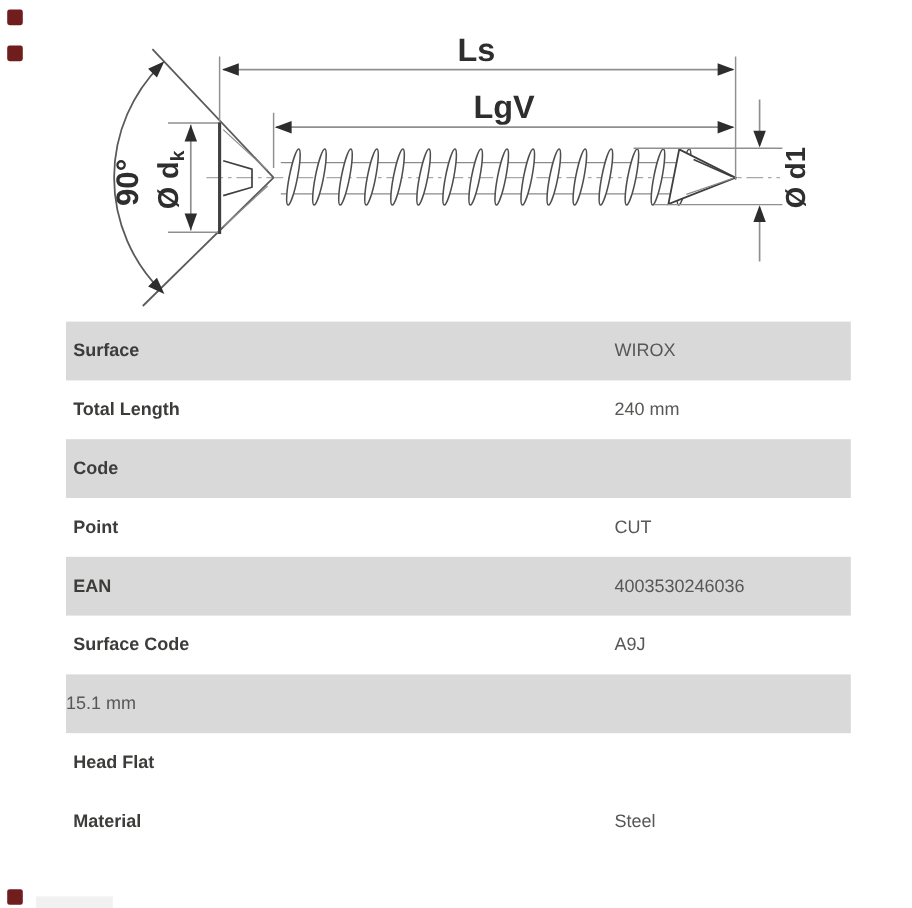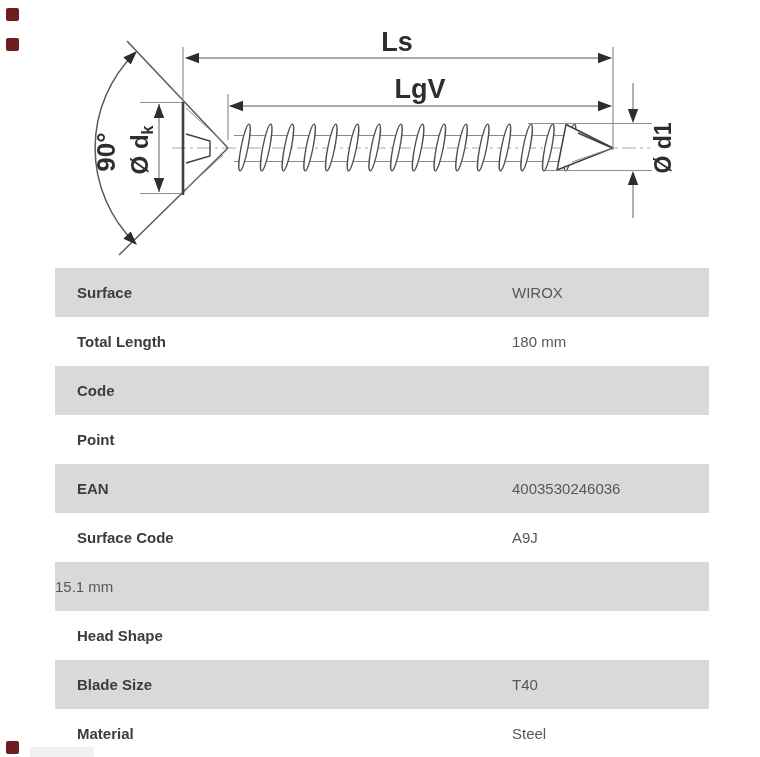--- a/index.html
+++ b/index.html
@@ -17,21 +17,21 @@
   .screw-thick{stroke:var(--diagram_dark,#3f3f3f);stroke-width:2.6;fill:none;}
   .thin{stroke:#8a8a8a;stroke-width:1;fill:none;}
   .axis{stroke:#a8a8a8;stroke-width:1;fill:none;stroke-dasharray:14 4 3 4;}
   .arrow{fill:#2d2d2d;stroke:none;}
   .crest-shape{fill:#ffffff;stroke:#4f4f4f;stroke-width:1.3;}
   .tip-fill{fill:#ffffff;stroke:var(--diagram_dark,#3f3f3f);stroke-width:1.5;}
 
   .spec-table{position:absolute;left:55px;top:268px;width:654px;}
   .spec-row{height:49px;display:flex;align-items:center;font-size:15px;}
   .spec-row.stripe{background:var(--stripe,#d9d9d9);}
-  .spec-label{width:457px;padding-left:22px;box-sizing:border-box;
+  .spec-label{width:457px;padding-left:6px;box-sizing:border-box;
     font-weight:bold;color:var(--label_text,#3c3c3b);}
   .spec-value{flex:1;color:var(--value_text,#575756);}
 
   .artifact{position:absolute;left:6px;width:13px;height:13px;border-radius:2px;
     background:var(--artifact,#701d1d);}
   .artifact.a1{top:8px;} .artifact.a2{top:38px;} .artifact.a3{top:741px;}
   .smudge{position:absolute;left:30px;top:747px;width:64px;height:10px;background:#f1f1f1;}
 </style>
 </head>
 <body style="--stripe: #d9d9d9; --label_text: #3c3c3b; --value_text: #575756; --diagram_line: #8f8f8f; --diagram_dark: #3f3f3f; --diagram_text: #2e2e2e; --artifact: #701d1d;">
@@ -133,43 +133,40 @@
 </svg>
 </div>
 
 <div class="spec-table">
   <div class="spec-row stripe">
     <div class="spec-label">Surface</div>
     <div class="spec-value">WIROX</div>
   </div>
   <div class="spec-row">
     <div class="spec-label">Total Length</div>
-    <div class="spec-value">180 mm</div>
+    <div class="spec-value">240 mm</div>
   </div>
   <div class="spec-row stripe">
     <div class="spec-label">Code</div>
   </div>
   <div class="spec-row">
     <div class="spec-label">Point</div>
+    <div class="spec-value">CUT</div>
   </div>
   <div class="spec-row stripe">
     <div class="spec-label">EAN</div>
     <div class="spec-value">4003530246036</div>
   </div>
   <div class="spec-row">
     <div class="spec-label">Surface Code</div>
     <div class="spec-value">A9J</div>
   </div>
   <div class="spec-row stripe">
     <div class="spec-value">15.1 mm</div>
   </div>
   <div class="spec-row">
-    <div class="spec-label">Head Shape</div>
-  </div>
-  <div class="spec-row stripe">
-    <div class="spec-label">Blade Size</div>
-    <div class="spec-value">T40</div>
+    <div class="spec-label">Head Flat</div>
   </div>
   <div class="spec-row">
     <div class="spec-label">Material</div>
     <div class="spec-value">Steel</div>
   </div>
 </div>
 
 </body></html>

